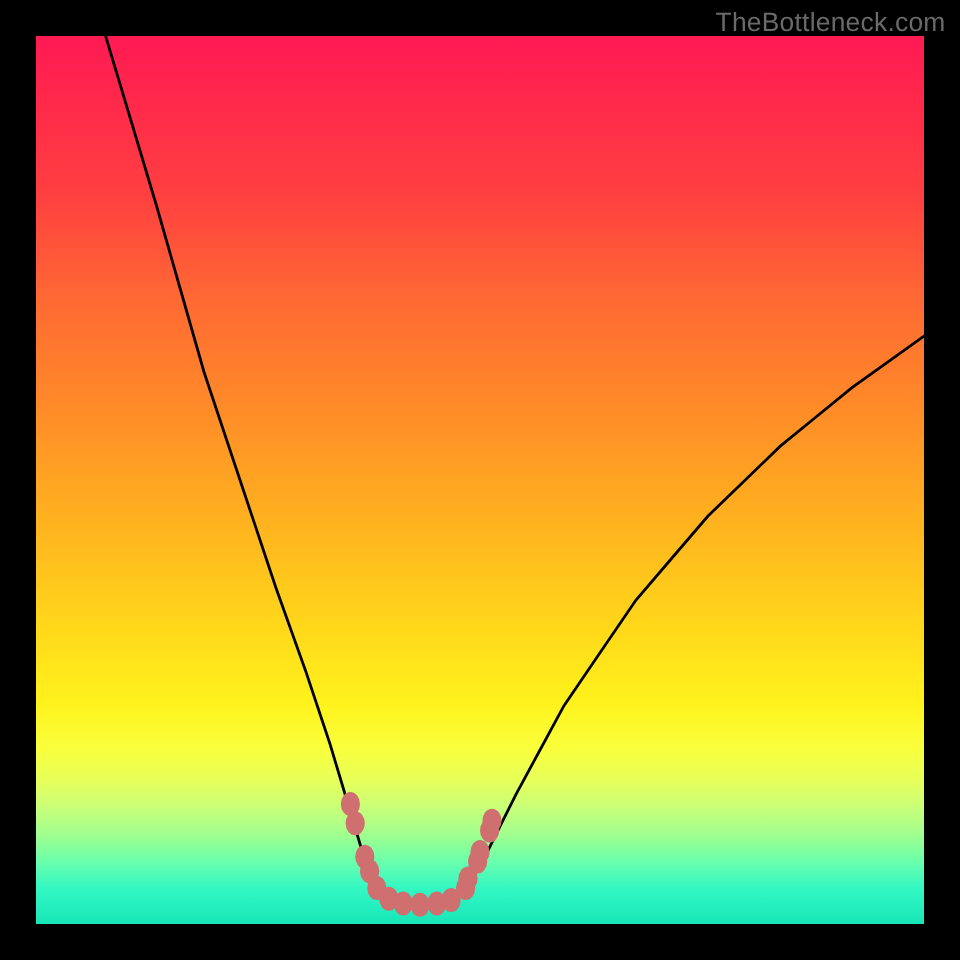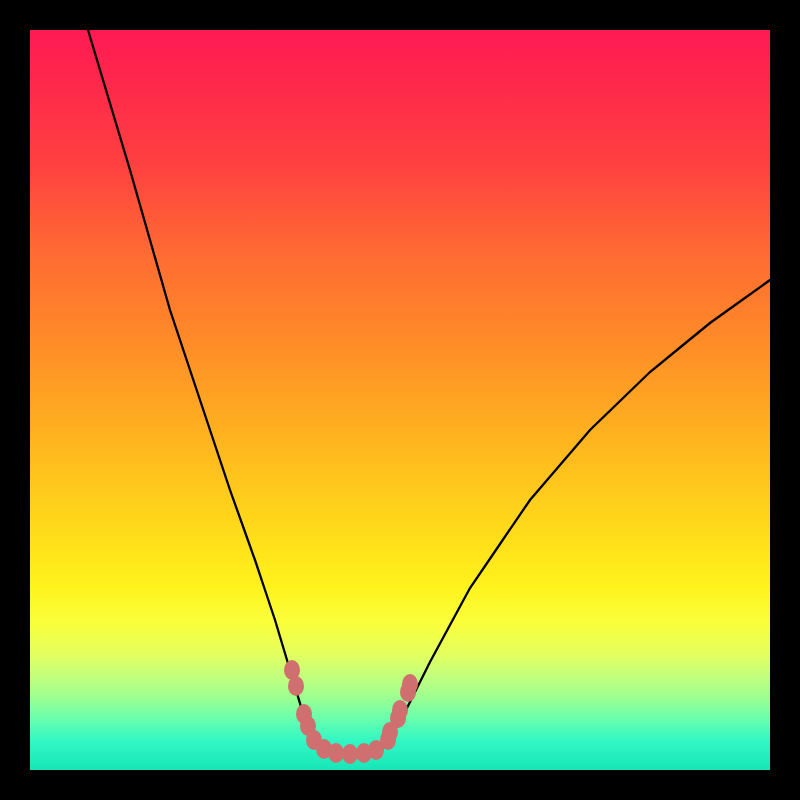--- a/index.html
+++ b/index.html
@@ -59,20 +59,21 @@
   }
   .marker {
     fill: #cf6f6f;
     stroke: none;
   }
 </style>
 </head>
 <body>
 
 <div class="stage">
+  <div class="watermark">TheBottleneck.com</div>
 
   <div class="plot">
     <svg class="curves" viewBox="0 0 740 740" preserveAspectRatio="none">
       <path id="series-left" fill="none" stroke="#000" stroke-width="2.3" stroke-linecap="round" d="M 58 0 C 74.8 56, 83.2 84, 100 140 C 116 196, 124 224, 140 280 C 152 316, 158 334, 170 370 C 182 406, 188 424, 200 460 C 210 488, 215 502, 225 530 C 233 554, 237 566, 245 590 C 251 610, 254 620, 260 640 C 264.8 656, 267.2 664, 272 680 C 275.2 688, 276.8 692, 280 700 C 282.4 704.8, 283.6 707.2, 286 712 C 288.4 714.4, 289.6 715.6, 292 718"></path>
       <path id="series-floor" fill="none" stroke="#000" stroke-width="2.3" stroke-linecap="round" d="M 292 718 C 295.2 719.6, 296.8 720.4, 300 722 C 308 722.8, 312 723.2, 320 724 C 328 723.2, 332 722.8, 340 722 C 344.8 720.4, 347.2 719.6, 352 718"></path>
       <path id="series-right" fill="none" stroke="#000" stroke-width="2.3" stroke-linecap="round" d="M 352 718 C 355.2 714, 356.8 712, 360 708 C 366.4 696.8, 369.6 691.2, 376 680 C 385.6 660.8, 390.4 651.2, 400 632 C 416 602.4, 424 587.6, 440 558 C 464 522.8, 476 505.2, 500 470 C 524 442, 536 428, 560 400 C 584 376.8, 596 365.2, 620 342 C 644 322.4, 656 312.6, 680 293 C 704 275.8, 716 267.2, 740 250"></path>
       <g id="markers">
           <ellipse cx="262" cy="640" rx="8" ry="10" class="marker" fill="#cf6f6f"></ellipse>
           <ellipse cx="266" cy="656" rx="8" ry="10" class="marker" fill="#cf6f6f"></ellipse>
           <ellipse cx="274" cy="684" rx="8" ry="10" class="marker" fill="#cf6f6f"></ellipse>

